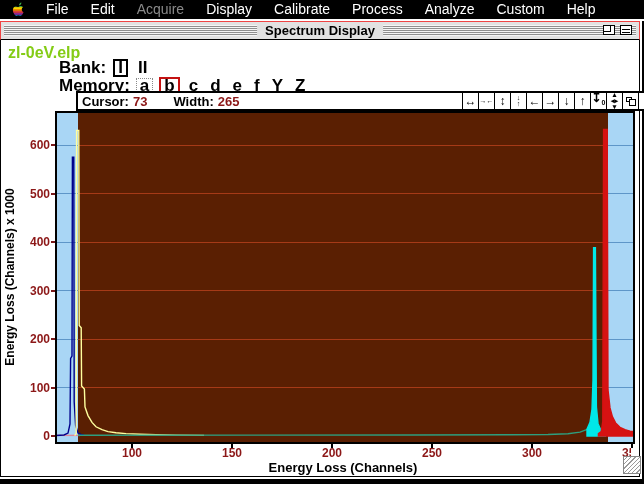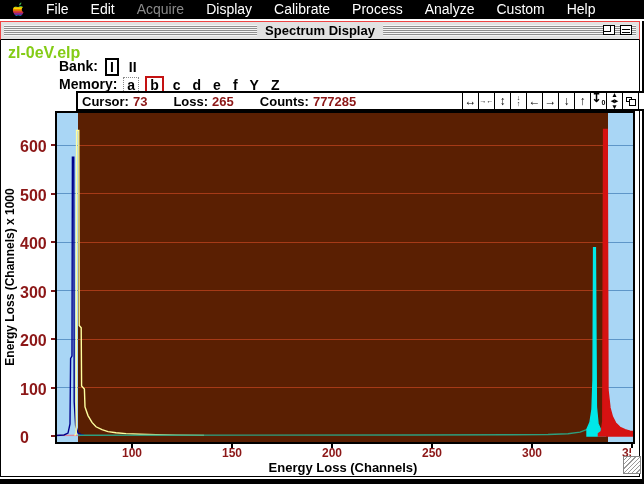--- a/index.html
+++ b/index.html
@@ -24,21 +24,21 @@
   .tb-title{position:absolute;left:50%;top:0;transform:translateX(-50%);background:#e2e2e2;
     padding:0 8px;font-size:13px;font-weight:bold;color:#000;line-height:17px;white-space:nowrap;}
   .tb-btn-win{position:absolute;top:3px;width:12px;height:10px;background:#fff;border:1px solid #000;box-sizing:border-box;}
   .tb-zoombox{right:24px;}
   .tb-zoombox::after{content:"";position:absolute;left:0;top:0;width:6px;height:5px;border:1px solid #000;border-left:none;border-top:none;}
   .tb-collapse{right:7px;}
   .tb-collapse::after{content:"";position:absolute;left:1px;right:1px;top:3px;height:1px;background:#000;box-shadow:0 3px 0 #000;}
 
   
   .file-label{position:absolute;left:8px;top:44px;font-size:16px;font-weight:bold;color:#84cc16;}
-  .hdr-row{position:absolute;left:59px;font-size:14px;font-weight:bold;color:#000;display:flex;align-items:flex-start;}
+  .hdr-row{position:absolute;left:59px;font-size:17px;font-weight:bold;color:#000;display:flex;align-items:center;}
   #bank-row{top:58px;}
   #memory-row{top:76px;}
   .hdr-row .rowlabel{margin-right:3px;}
   .opt{display:inline-block;padding:0 3px;margin:0 3px;line-height:14px;}
   .opt.frame-solid{border:2px solid #000;margin:0 4px;}
   .opt.frame-dotted{border:1px dotted #8a8a8a;}
   .opt.frame-red{border:2px solid #c41212;}
 
   
   .statusbar{position:absolute;left:56px;top:91px;width:580px;height:20px;background:#fff;
@@ -53,21 +53,21 @@
   .tb-btn .g{font-size:12px;line-height:12px;}
   .tb-btn .g .sub{font-size:7px;vertical-align:sub;}
   .tb-btn .ln{display:block;font-size:7px;line-height:6px;text-align:center;}
   .win-icon{position:relative;width:10px;height:9px;}
   .win-icon .b1{position:absolute;left:0;top:0;width:6px;height:5px;border:1px solid #000;background:#fff;box-sizing:border-box;}
   .win-icon .b2{position:absolute;left:3px;top:2px;width:7px;height:7px;border:1px solid #000;background:#fff;box-sizing:border-box;}
 
   
   #chart-wrap{position:absolute;left:51px;top:111px;width:584px;height:338px;}
   .ylabels{position:absolute;left:20px;top:111px;width:30px;height:333px;}
-  .ylabels .yl{position:absolute;right:0;width:30px;text-align:left;font-size:16px;font-weight:bold;color:#8c1717;}
+  .ylabels .yl{position:absolute;right:0;width:30px;text-align:right;font-size:12px;font-weight:bold;color:#8c1717;}
   .xlabels{position:absolute;left:51px;top:446px;width:580px;height:15px;overflow:hidden;}
   .xlabels .xl{position:absolute;width:34px;text-align:center;font-size:12px;font-weight:bold;color:#8c1717;}
   .xaxis-title{position:absolute;left:51px;top:460px;width:584px;text-align:center;
     font-size:13px;font-weight:bold;color:#000;}
   .yaxis-title{position:absolute;left:10px;top:277px;transform:translate(-50%,-50%) rotate(-90deg);
     white-space:nowrap;font-size:12px;font-weight:bold;color:#000;}
 
   
   .resize-grip{position:absolute;left:623px;top:456px;width:18px;height:18px;background:#fff;
     border:1px solid #888;box-sizing:border-box;
@@ -133,24 +133,21 @@
     <span class="rowlabel">Memory:</span>
     <span id="memory-options"><span class="opt frame-dotted">a</span><span class="opt frame-red">b</span><span class="opt frame-none">c</span><span class="opt frame-none">d</span><span class="opt frame-none">e</span><span class="opt frame-none">f</span><span class="opt frame-none">Y</span><span class="opt frame-none">Z</span></span>
   </div>
 
   <div class="statusbar">
     <div class="status-fields">
       <span class="sfield">
         <span>Cursor:</span><span class="sval">73</span>
       </span>
       <span class="sfield">
-        <span>Loss:</span><span class="sval">265</span>
-      </span>
-      <span class="sfield">
-        <span>Counts:</span><span class="sval">777285</span>
+        <span>Width:</span><span class="sval">265</span>
       </span>
     </div>
     <div class="toolbar" id="toolbar">
         <div class="tb-btn">
           <span class="g">↔</span>
         </div>
         <div class="tb-btn">
           <span class="ln">→←</span>
         </div>
         <div class="tb-btn">

